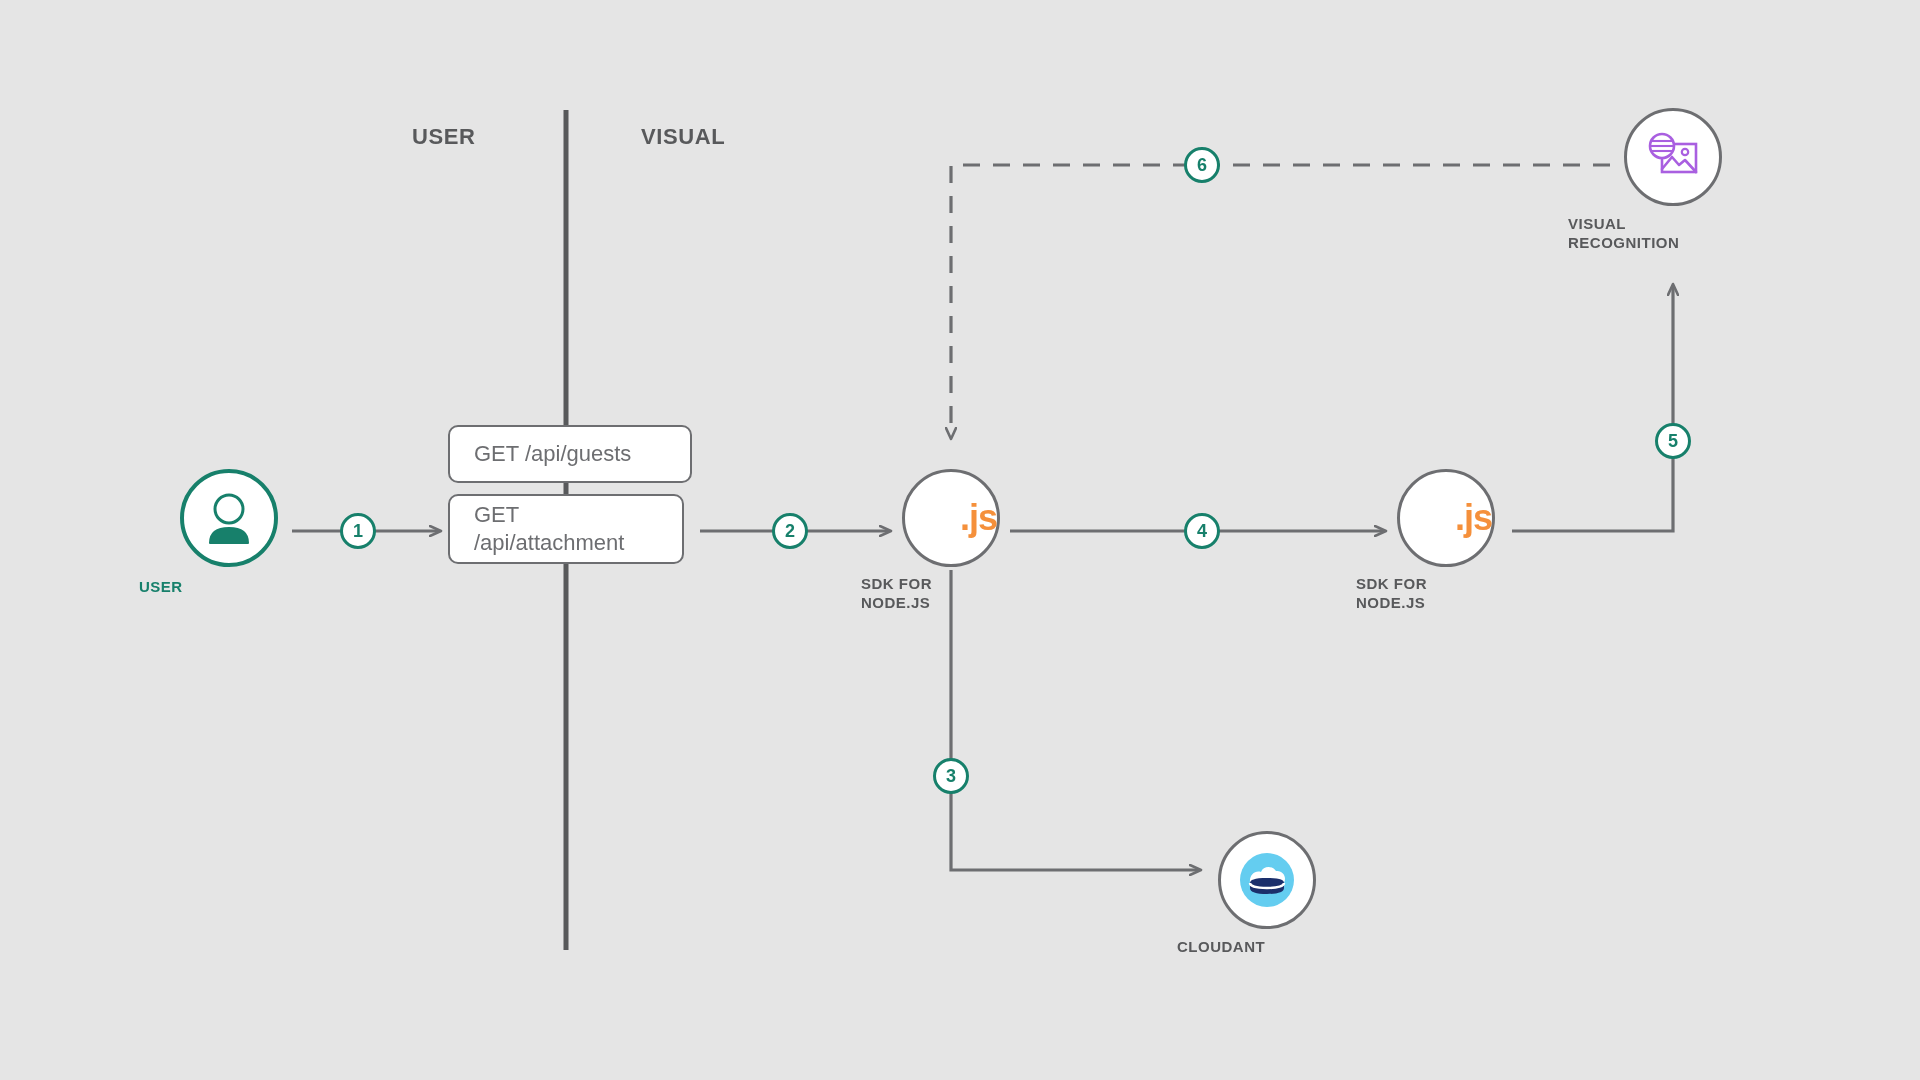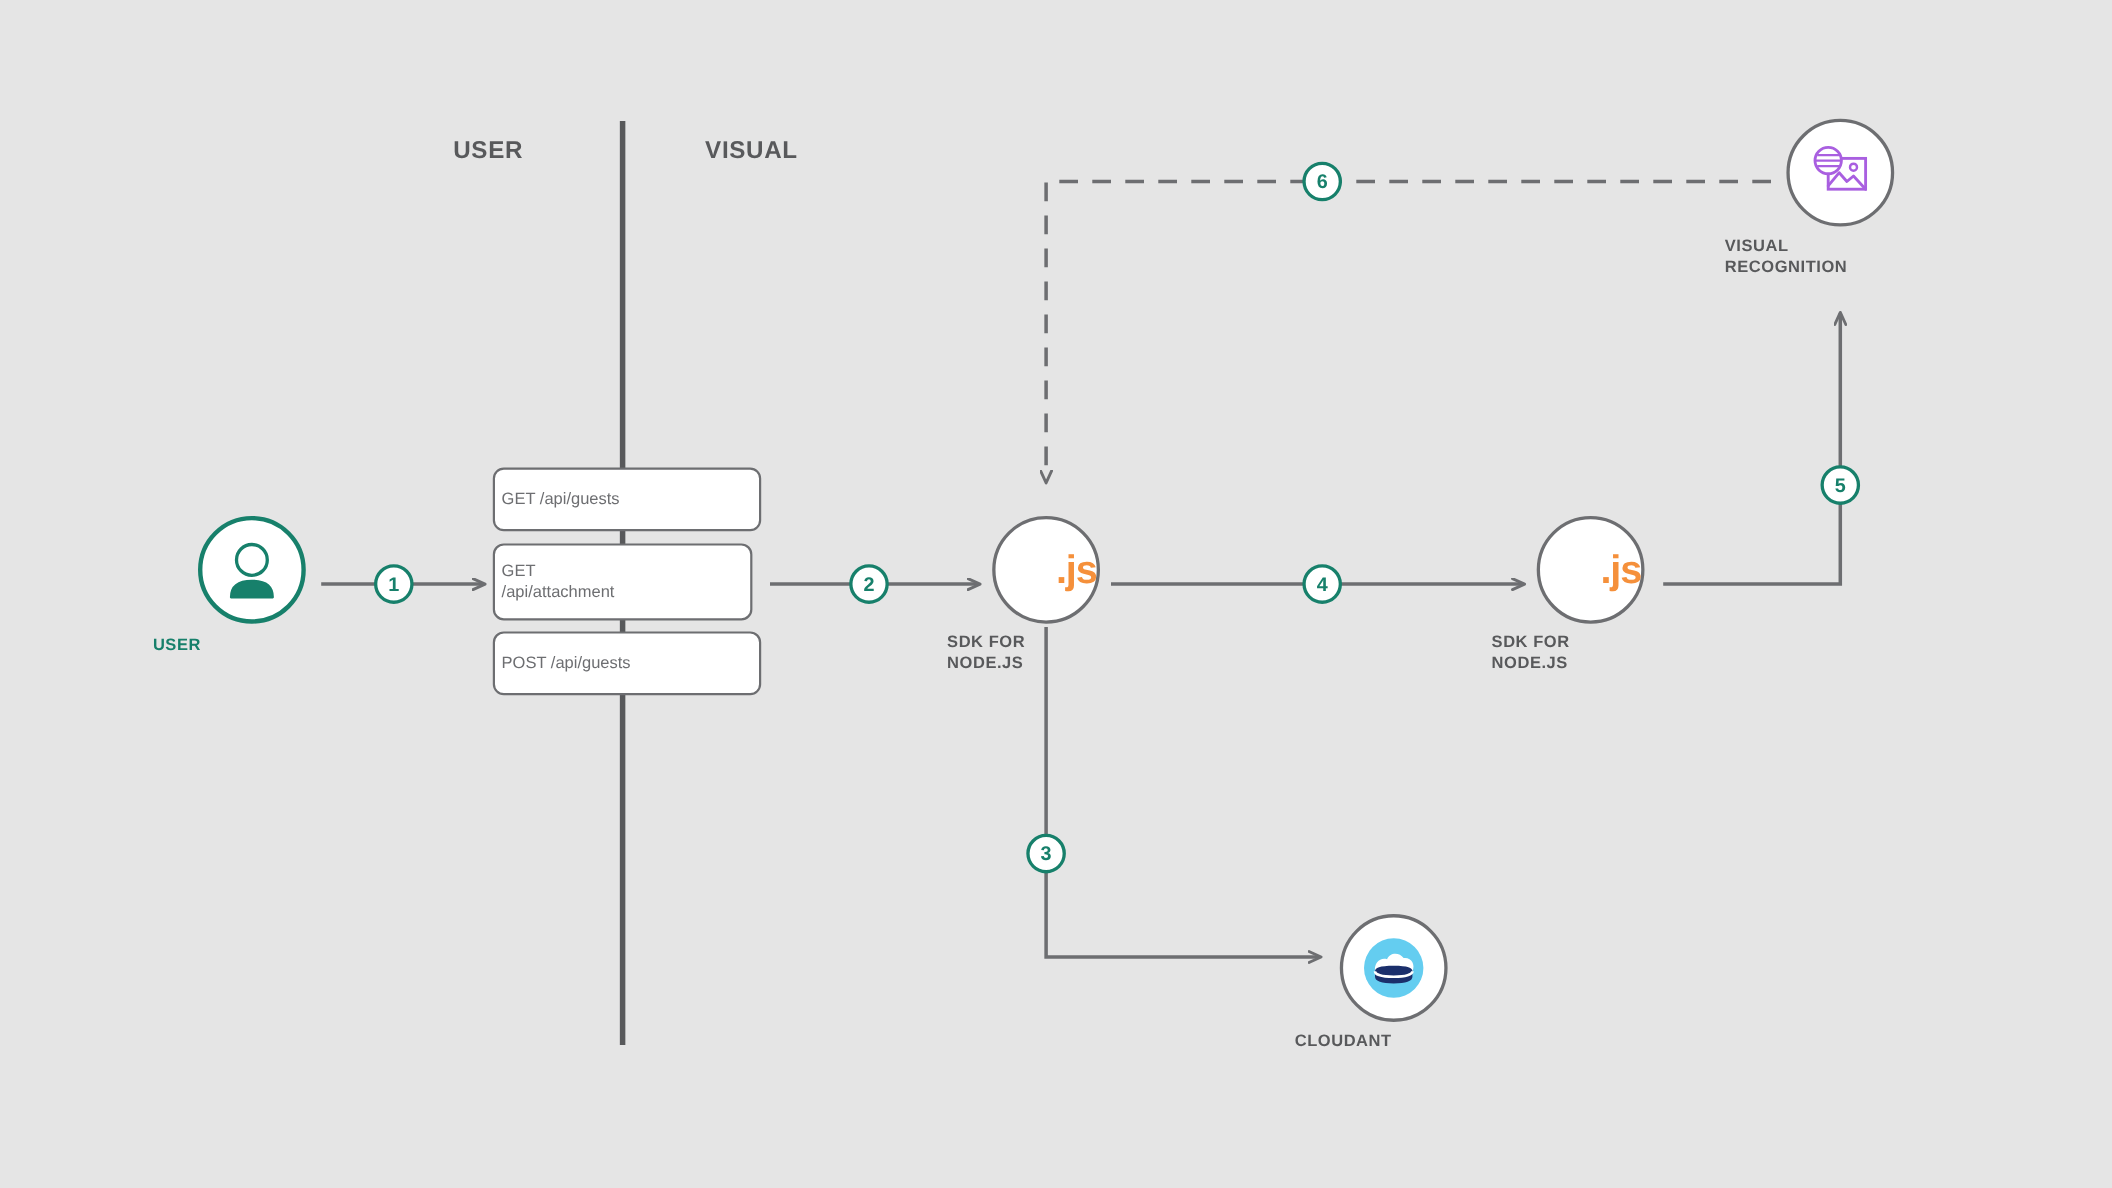--- a/index.html
+++ b/index.html
@@ -34,23 +34,23 @@
     white-space: nowrap;
   }
   .api-box {
     position: absolute;
     box-sizing: border-box;
     border: 2.5px solid #6d6e71;
     border-radius: 10px;
     background: #ffffff;
     display: flex;
     align-items: center;
-    padding-left: 6px;
-    font-family: "Liberation Sans", sans-serif;
-    font-size: 15px;
+    padding-left: 24px;
+    font-family: "Liberation Sans", sans-serif;
+    font-size: 22px;
     color: #6d6e71;
     line-height: 1.28;
   }
   .node {
     position: absolute;
     width: 98px;
     height: 98px;
     box-sizing: border-box;
     border-radius: 50%;
     background: #ffffff;
@@ -135,23 +135,20 @@
 
   <div class="zone-label" style="left:412px; top:124px;">USER</div>
   <div class="zone-label" style="left:641px; top:124px;">VISUAL</div>
 
   <div class="api-box" style="left:448px; top:425px; width:244px; height:58px;">
     <span>GET /api/guests</span>
   </div>
   <div class="api-box" style="left:448px; top:494px; width:236px; height:70px; white-space:pre-line;">
     <span style="white-space:pre-line;">GET
 /api/attachment</span>
-  </div>
-  <div class="api-box" style="left:448px; top:574px; width:244px; height:58px;">
-    <span>POST /api/guests</span>
   </div>
 
   <div class="node teal" style="left:180px; top:469px;">
     <span class="icon-wrap">
       <svg width="62" height="62" viewBox="0 0 62 62" aria-hidden="true">
         <circle cx="31" cy="22" r="14" fill="none" stroke="#17806b" stroke-width="3"></circle>
         <path d="M12,56 C12,45 20,41 31,41 C42,41 50,45 50,56 Z" fill="#17806b" stroke="#17806b" stroke-width="2" stroke-linejoin="round"></path>
       </svg>
     </span>
   </div>

